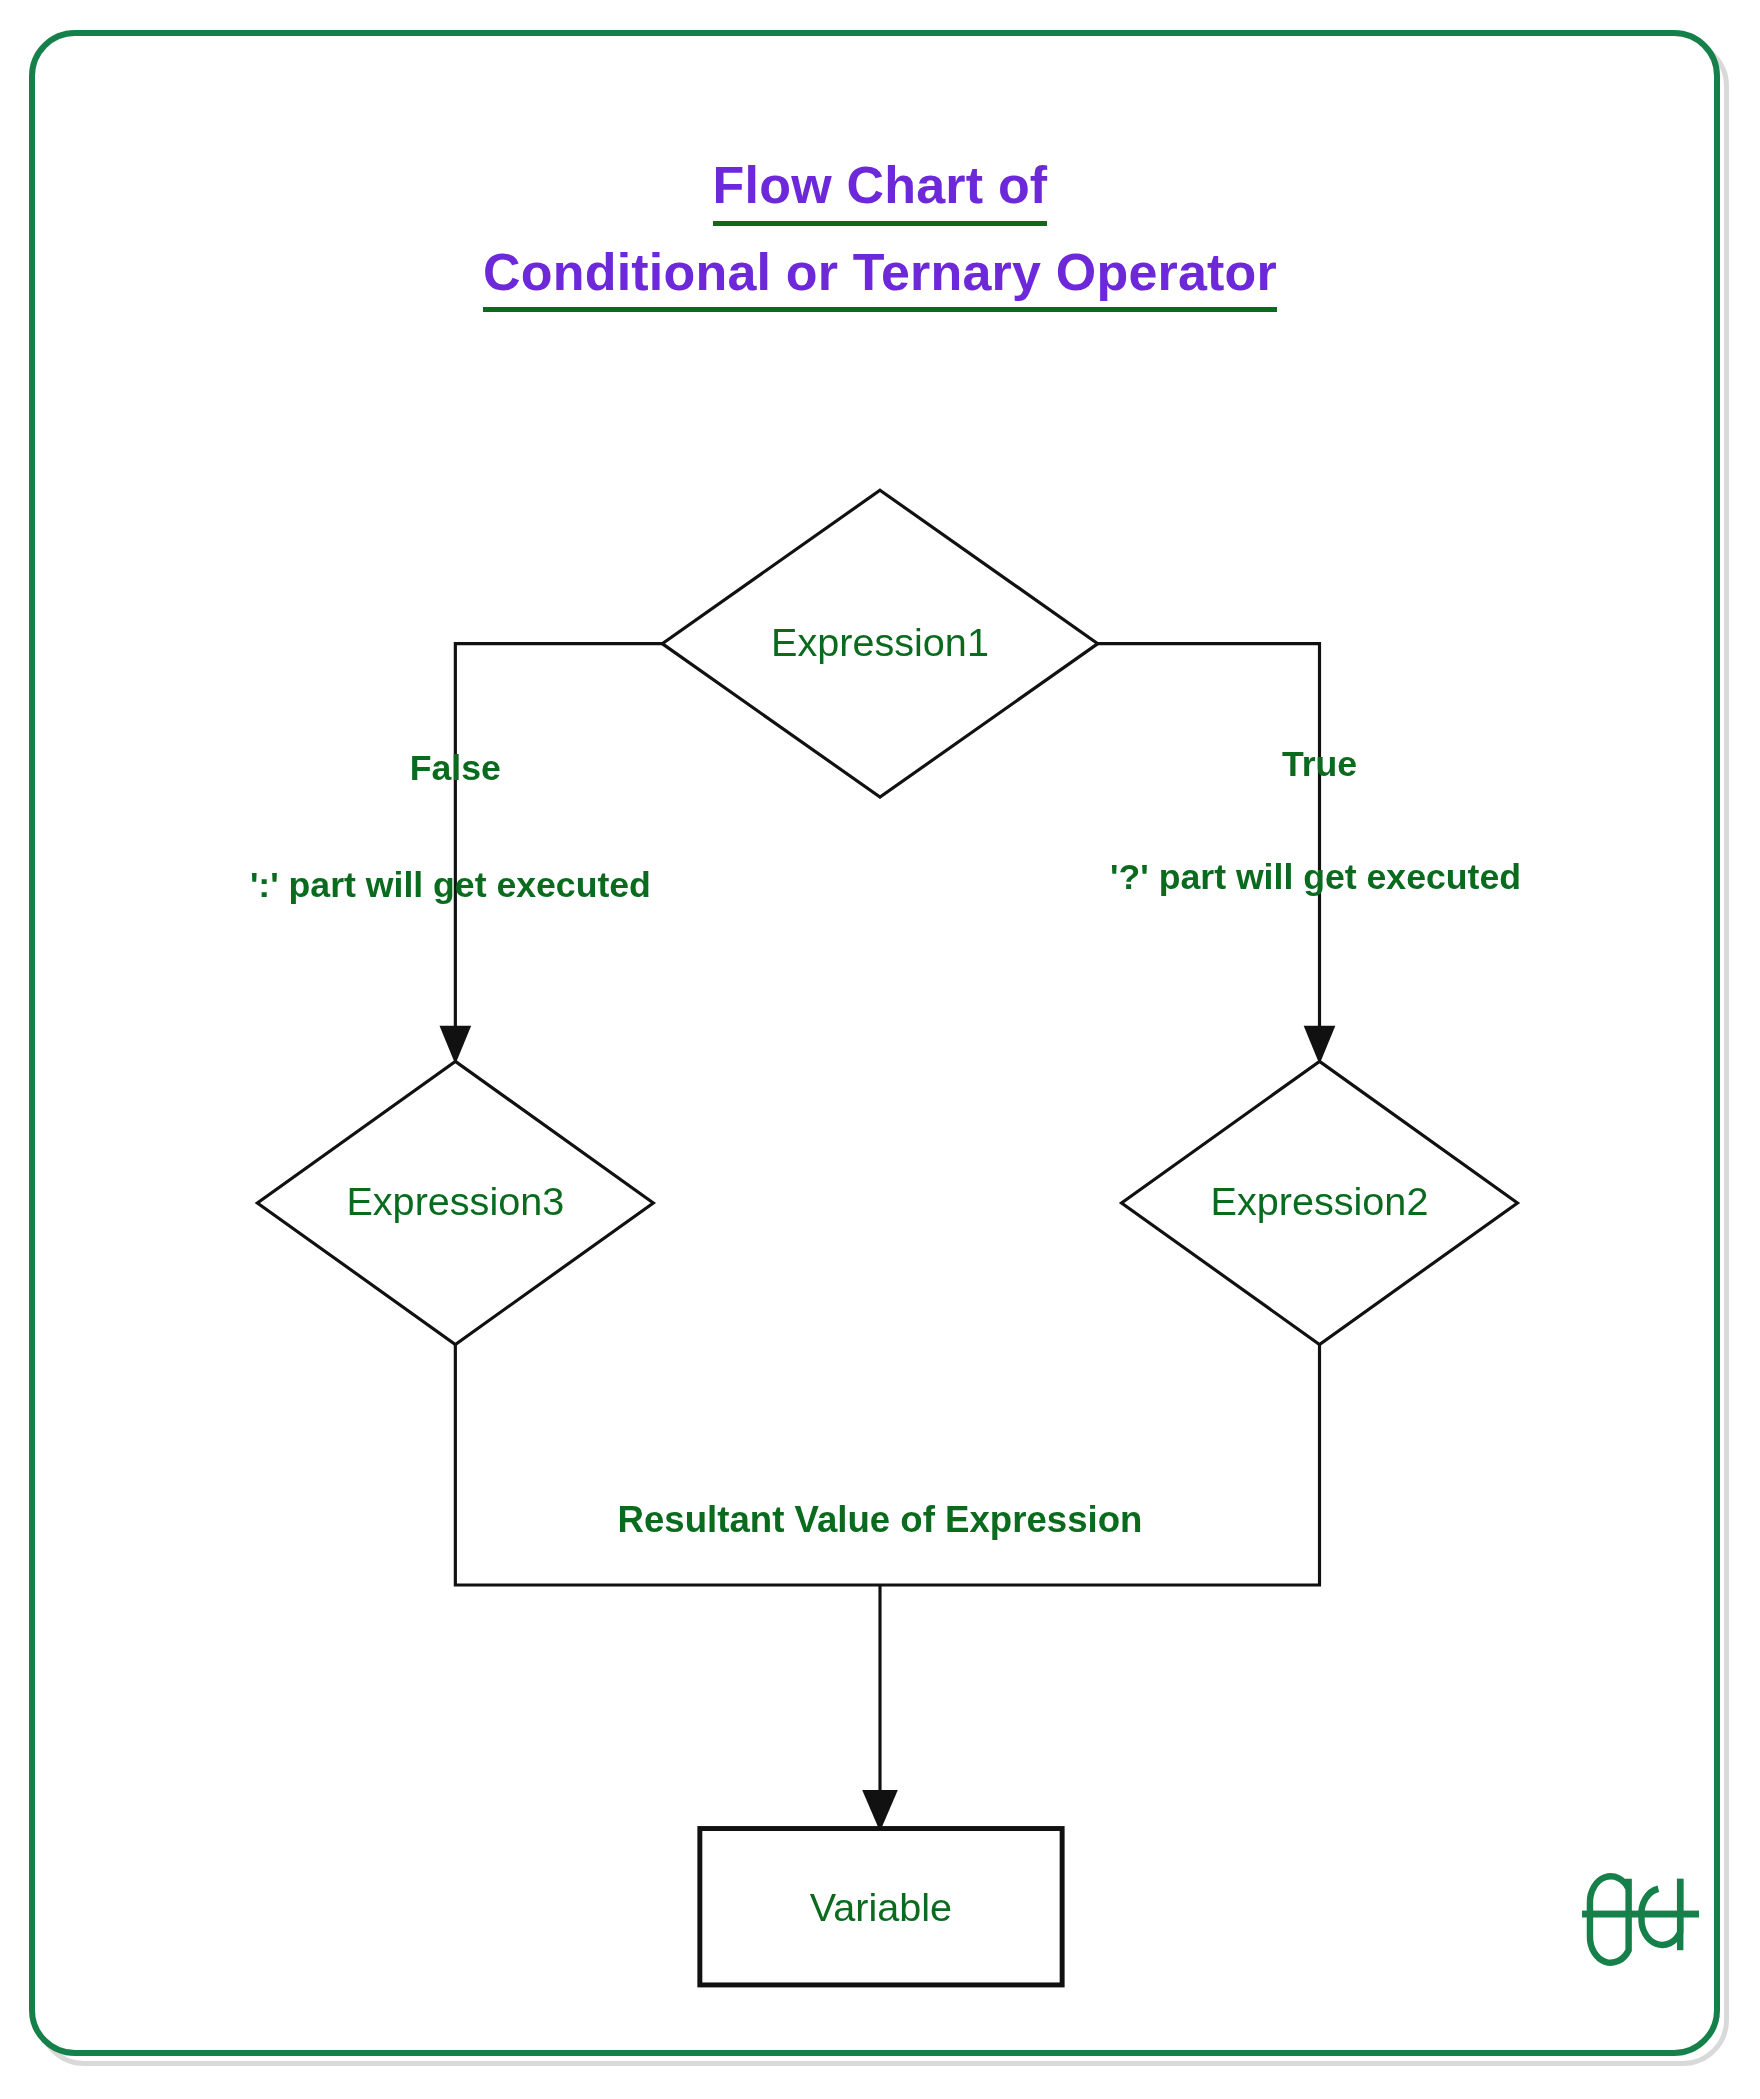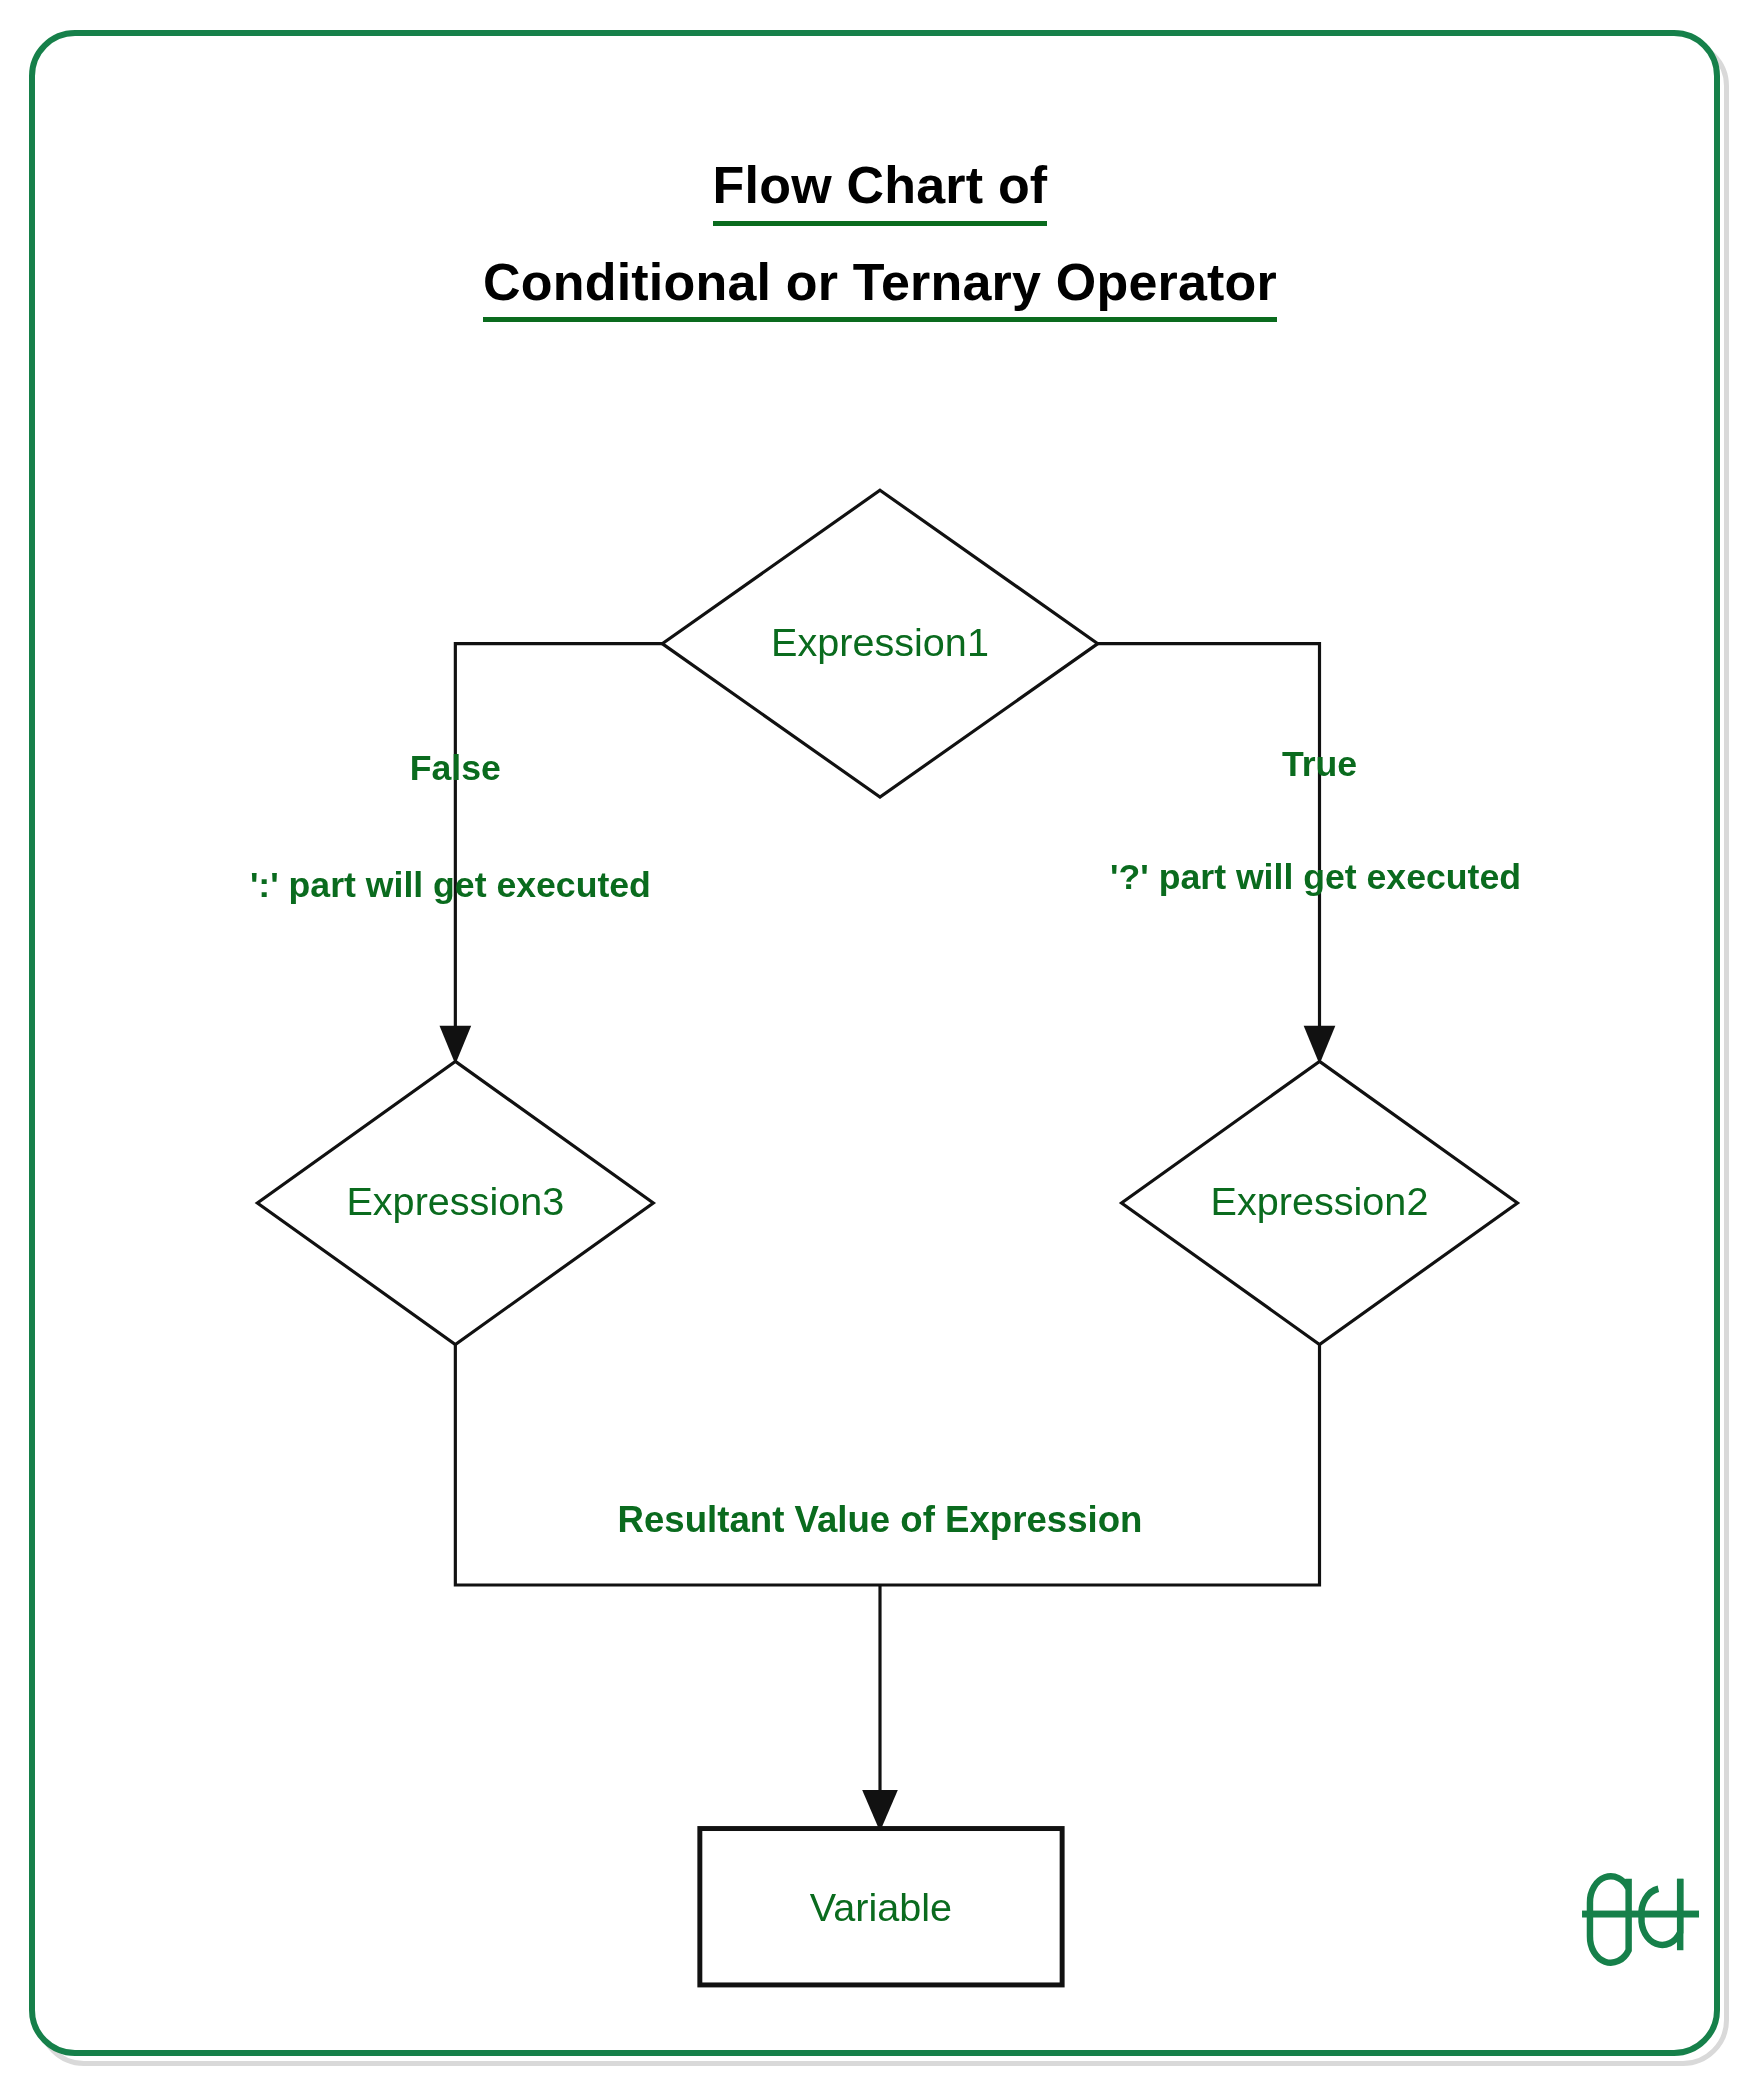--- a/index.html
+++ b/index.html
@@ -48,27 +48,27 @@
     top: 153px;
     width: 1760px;
     text-align: center;
     line-height: 1.26;
   }
   .title-line {
     display: inline-block;
     font-family: "Liberation Sans", sans-serif;
     font-weight: bold;
     font-size: 52px;
-    color: #000000;
+    color: #6d28d9;
     letter-spacing: 0.2px;
     border-bottom: 5px solid #0a6b1e;
     padding-bottom: 2px;
     white-space: nowrap;
   }
-  .title-line.l2 { margin-top: 24px; }
+  .title-line.l2 { margin-top: 14px; }
 
   
   #diagram {
     position: absolute;
     left: 0;
     top: 0;
     width: 1760px;
     height: 2100px;
   }
   .node-shape {

